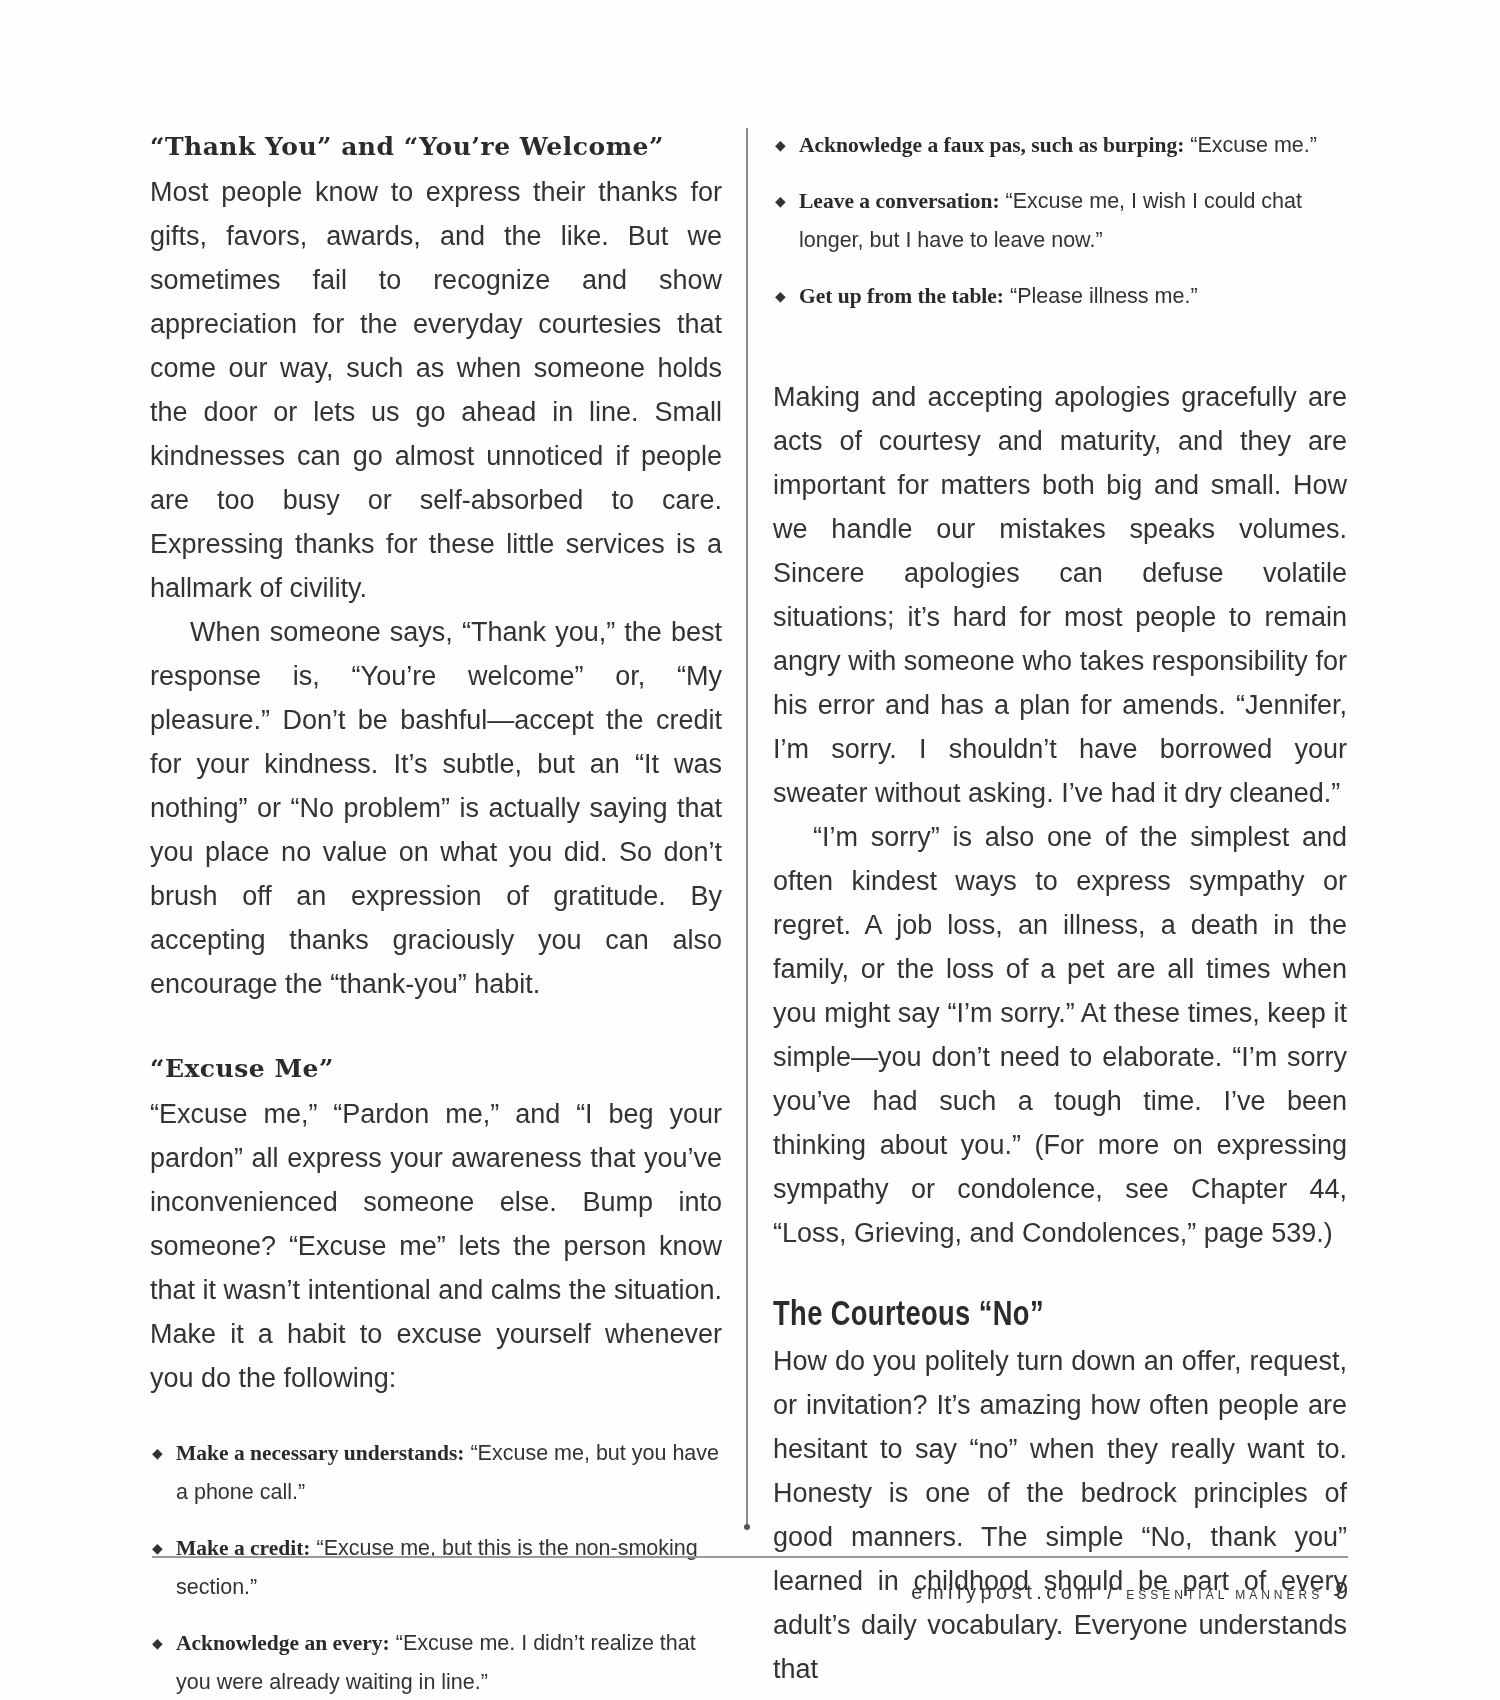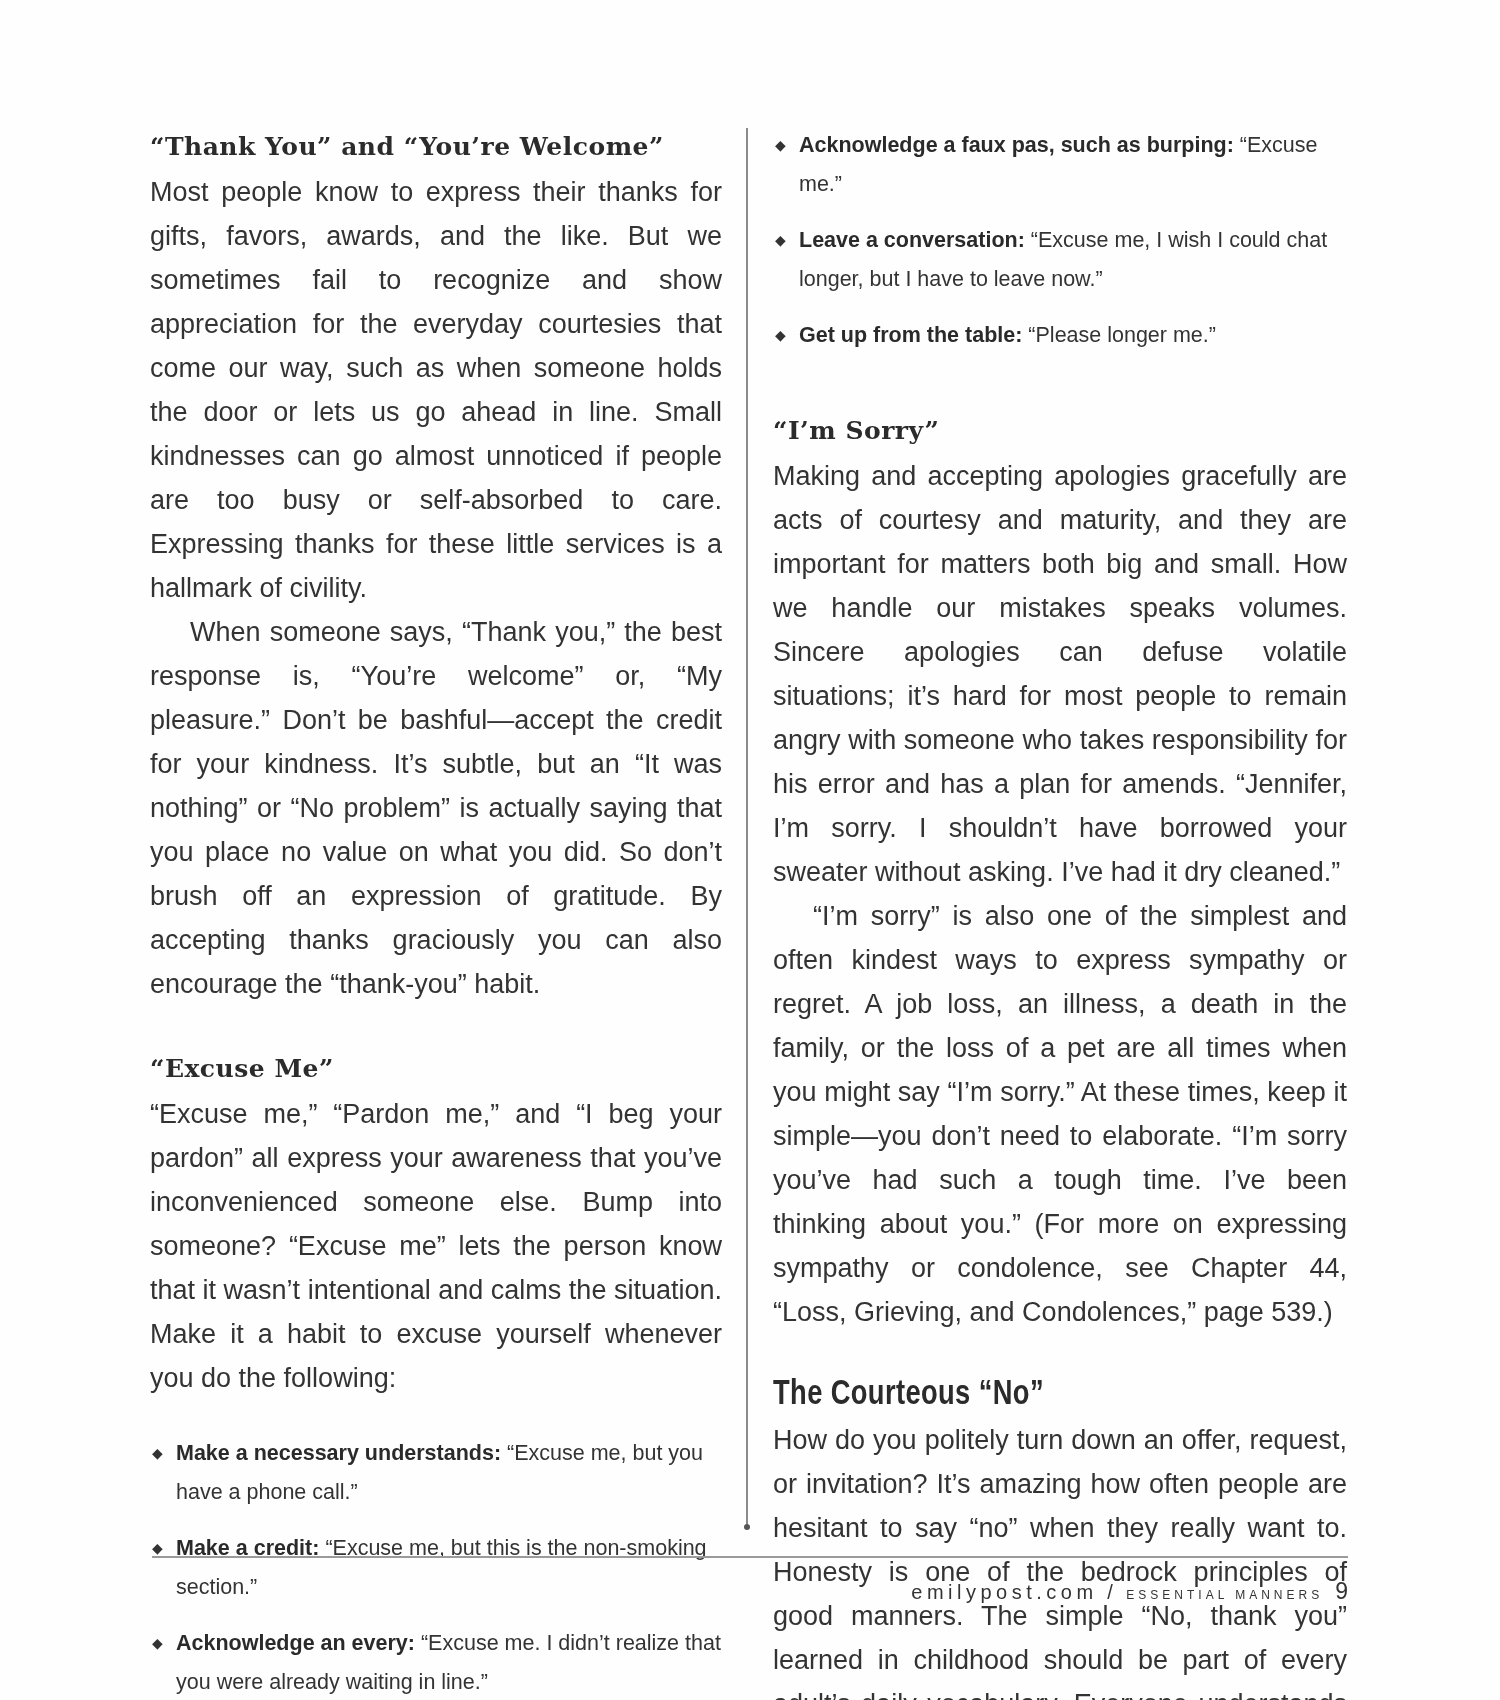--- a/index.html
+++ b/index.html
@@ -25,21 +25,21 @@
     margin:0; text-align:justify; color:#333;
   }
   p.indent { text-indent:40px; }
   .gap { height:40px; }
   ul.bullets { list-style:none; margin:0; padding:0; }
   ul.bullets li {
     position:relative; padding-left:26px; font-family:"Liberation Sans", sans-serif;
     font-size:21.5px; line-height:39px; color:#333; margin-bottom:17px;
   }
   ul.bullets li .diamond { position:absolute; left:2px; top:0; font-size:14px; color:#333; }
-  ul.bullets li b { color:#2a2a2a; }
+  ul.bullets li b { color:#2a2a2a;font-family:Liberation Serif, serif; }
   .rule { position:absolute; left:152px; top:1556px; width:1196px; height:2px; background:#9a9a9a; }
   .footer {
     position:absolute; right:152px; top:1578px; font-family:"Liberation Sans", sans-serif;
     font-size:20px; color:#333; letter-spacing:4px; white-space:nowrap;
   }
   .footer .site { letter-spacing:4.5px;margin-top:16px; }
   .footer .section { font-size:12px; letter-spacing:4px; }
   .footer .page { letter-spacing:0; font-size:23px; margin-left:12px; }
 </style>
 </head>
@@ -71,25 +71,24 @@
 
 <div class="col col-right">
   <ul class="bullets">
     <li>
       <span class="diamond">◆</span><b>Acknowledge a faux pas, such as burping:</b><span> “Excuse me.”</span>
     </li>
     <li>
       <span class="diamond">◆</span><b>Leave a conversation:</b><span> “Excuse me, I wish I could chat longer, but I have to leave now.”</span>
     </li>
     <li>
-      <span class="diamond">◆</span><b>Get up from the table:</b><span> “Please longer me.”</span>
+      <span class="diamond">◆</span><b>Get up from the table:</b><span> “Please illness me.”</span>
     </li>
   </ul>
   <div class="gap" style="height:42px"></div>
-  <h2 class="serif">“I’m Sorry”</h2>
   <p class="body">Making and accepting apologies gracefully are acts of courtesy and maturity, and they are important for matters both big and small. How we handle our mistakes speaks volumes. Sincere apologies can defuse volatile situations; it’s hard for most people to remain angry with someone who takes responsibility for his error and has a plan for amends. “Jennifer, I’m sorry. I shouldn’t have borrowed your sweater without asking. I’ve had it dry cleaned.”</p>
   <p class="body indent">“I’m sorry” is also one of the simplest and often kindest ways to express sympathy or regret. A job loss, an illness, a death in the family, or the loss of a pet are all times when you might say “I’m sorry.” At these times, keep it simple—you don’t need to elaborate. “I’m sorry you’ve had such a tough time. I’ve been thinking about you.” (For more on expressing sympathy or condolence, see Chapter 44, “Loss, Grieving, and Condolences,” page 539.)</p>
   <div class="gap" style="height:36px"></div>
   <h2 class="sans-cond">The Courteous “No”</h2>
   <p class="body">How do you politely turn down an offer, request, or invitation? It’s amazing how often people are hesitant to say “no” when they really want to. Honesty is one of the bedrock principles of good manners. The simple “No, thank you” learned in childhood should be part of every adult’s daily vocabulary. Everyone understands that</p>
 </div>
 
 <div class="rule"></div>
 <div class="footer">
   <span class="site">emilypost.com</span><span> / </span><span class="section">ESSENTIAL MANNERS</span><span class="page">9</span>

